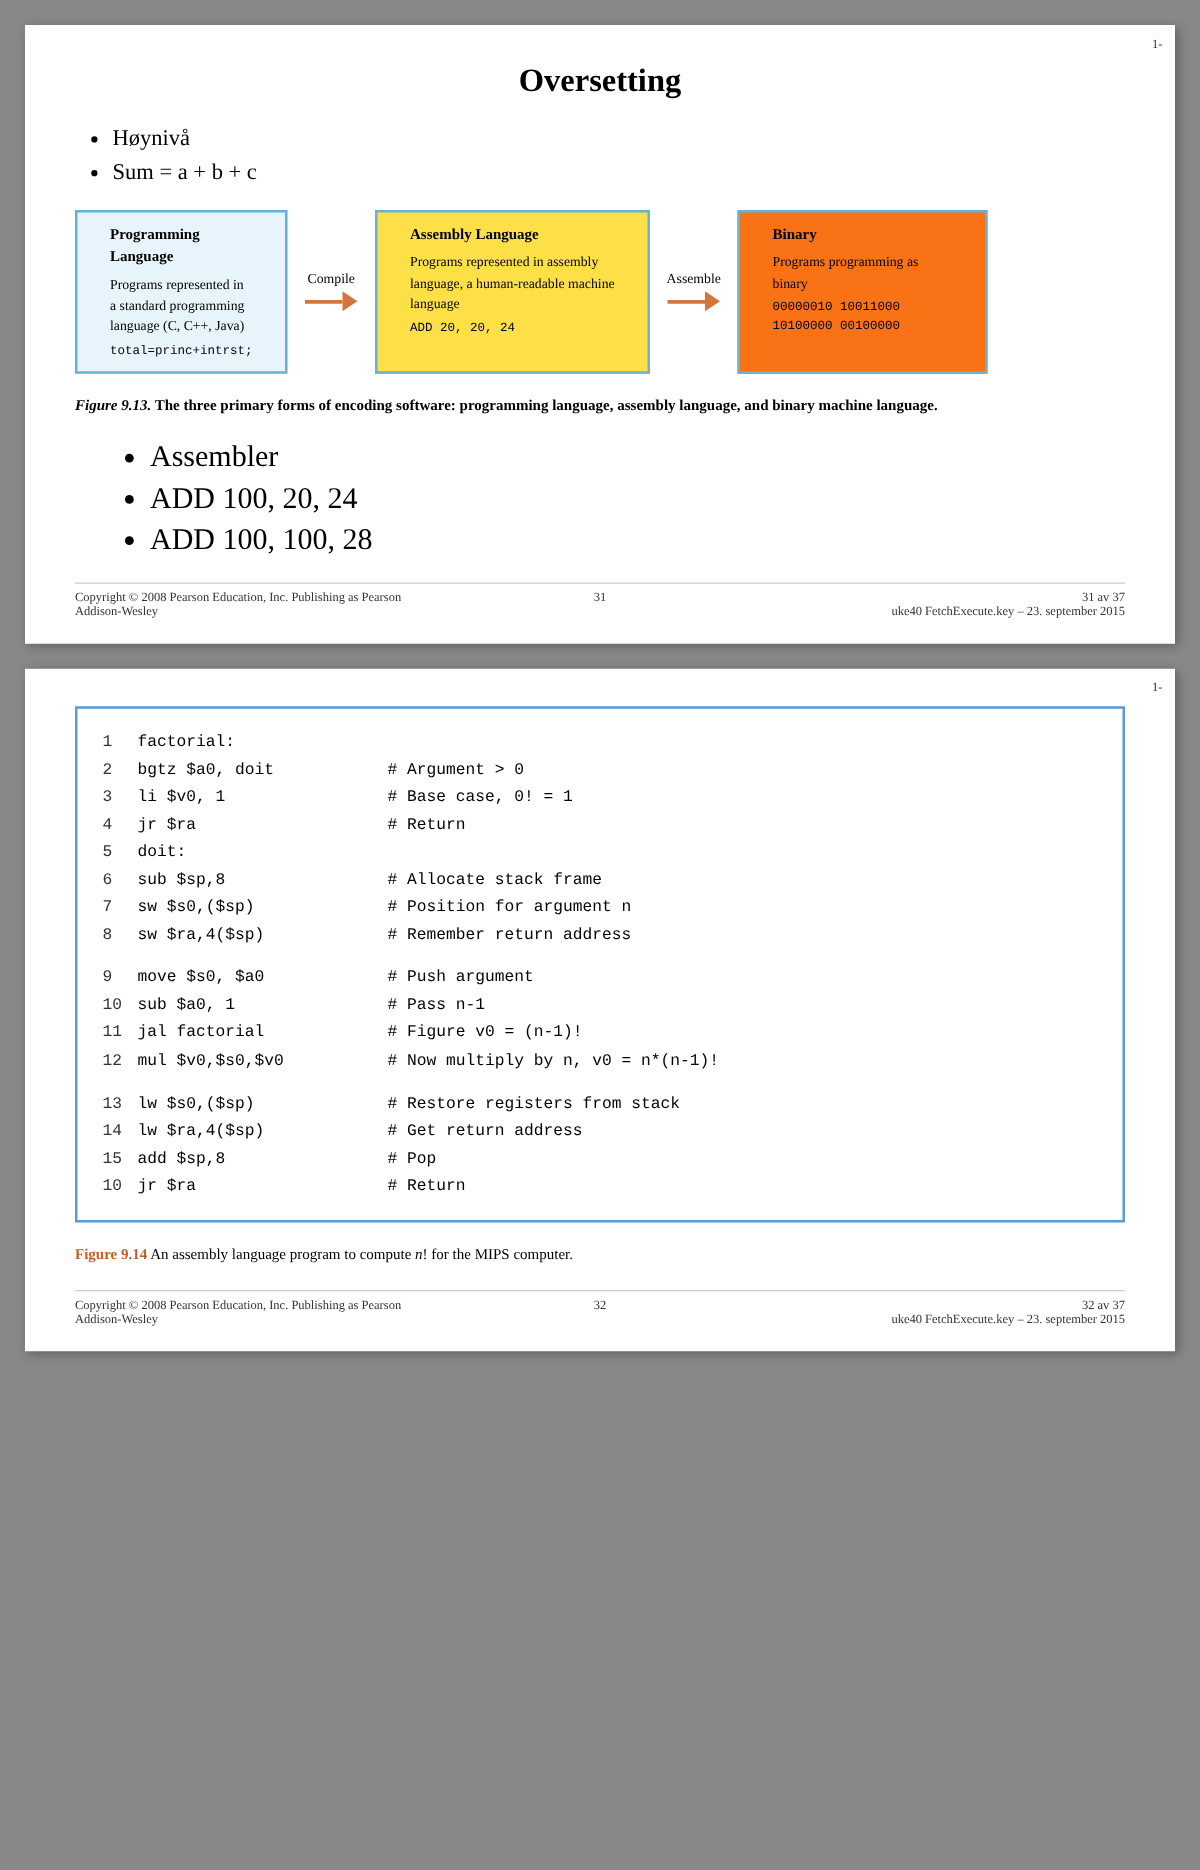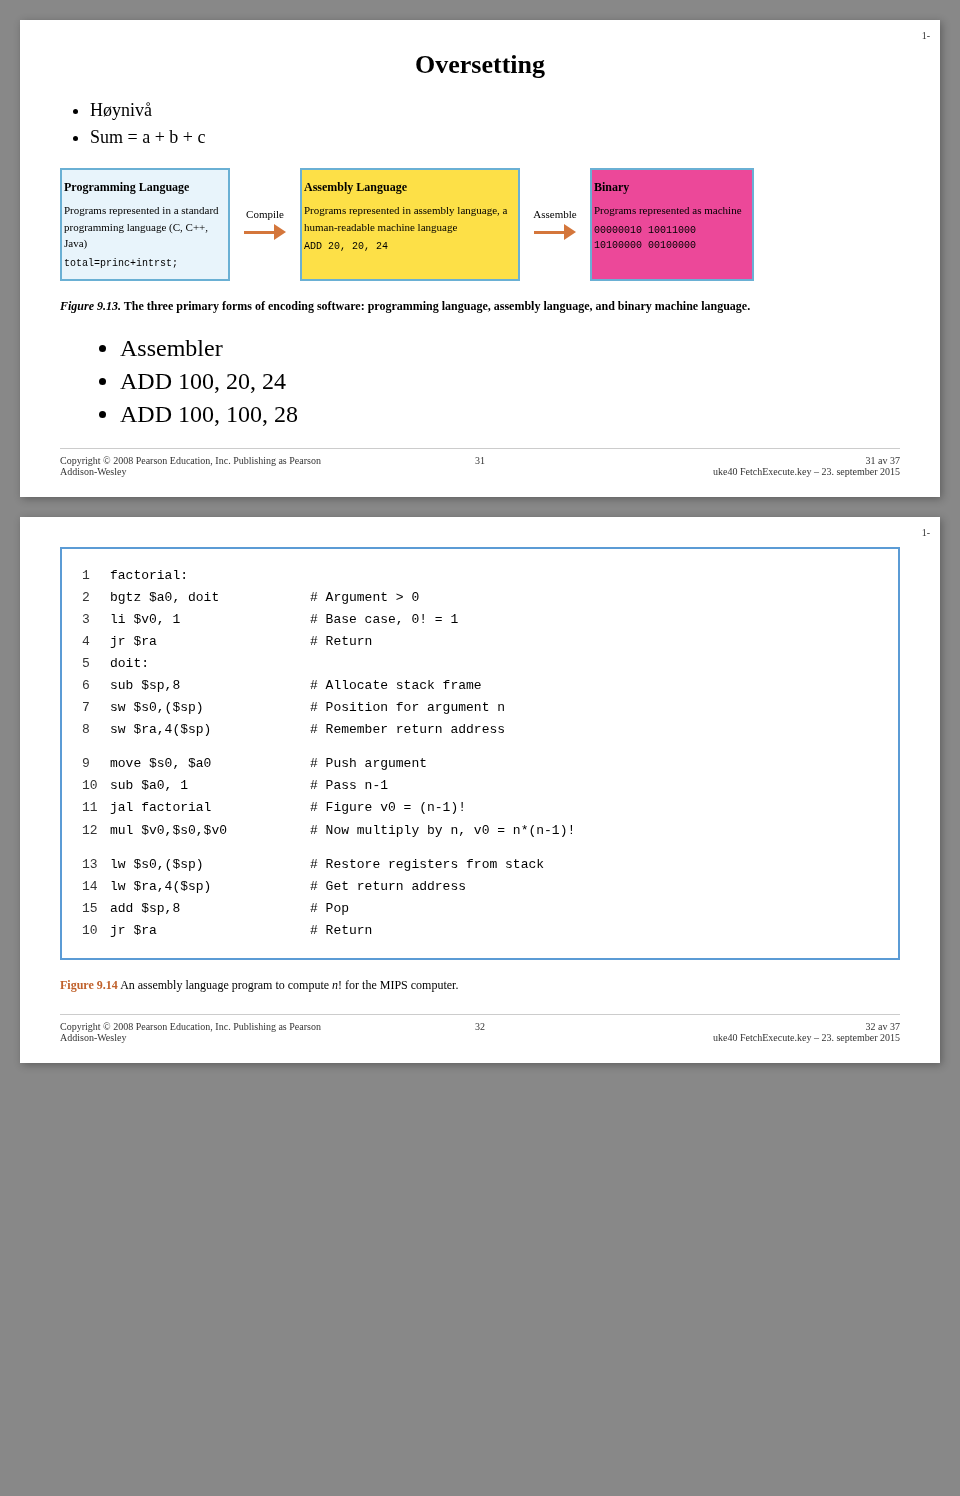--- a/index.html
+++ b/index.html
@@ -43,45 +43,45 @@
     
     .diagram-row {
       display: flex;
       align-items: stretch;
       gap: 0;
       margin-bottom: 16px;
     }
 
     .diagram-box {
       border: 1px solid #999;
-      padding: 8px 2px;
+      padding: 8px 26px;
       font-size: 11px;
       line-height: 1.5;
       min-width: 0;
     }
 
     .box-prog-lang {
       width: 170px;
       border-color: #6ab0d4;
       border-width: 2px;
       background: #e8f4fb;
     }
 
     .box-asm-lang {
       width: 220px;
       border-color: #6ab0d4;
       border-width: 2px;
       background: #fde047;
     }
 
     .box-binary {
-      width: 164px;
+      width: 200px;
       border-color: #6ab0d4;
       border-width: 2px;
-      background: #ec4899;
+      background: #f97316;
     }
 
     .box-title {
       font-weight: bold;
       font-size: 12px;
       margin-bottom: 6px;
     }
 
     .box-code {
       font-family: 'Courier New', monospace;
@@ -283,21 +283,21 @@
     <div class="arrow-container">
       <div class="arrow-label">Assemble</div>
       <div class="arrow-shape">
         <div class="arrow-line"></div>
         <div class="arrow-head"></div>
       </div>
     </div>
 
     <div class="diagram-box box-binary">
       <div class="box-title">Binary</div>
-      <div>Programs represented as machine</div>
+      <div>Programs programming as binary</div>
       <div class="box-code">00000010 10011000<br>10100000 00100000</div>
     </div>
   </div>
 
   <div class="figure-caption">
     <em>Figure 9.13.</em>
     <span>  The three primary forms of encoding software: programming language, assembly language, and binary machine language.</span>
   </div>
 
   <div class="bullet-section">

